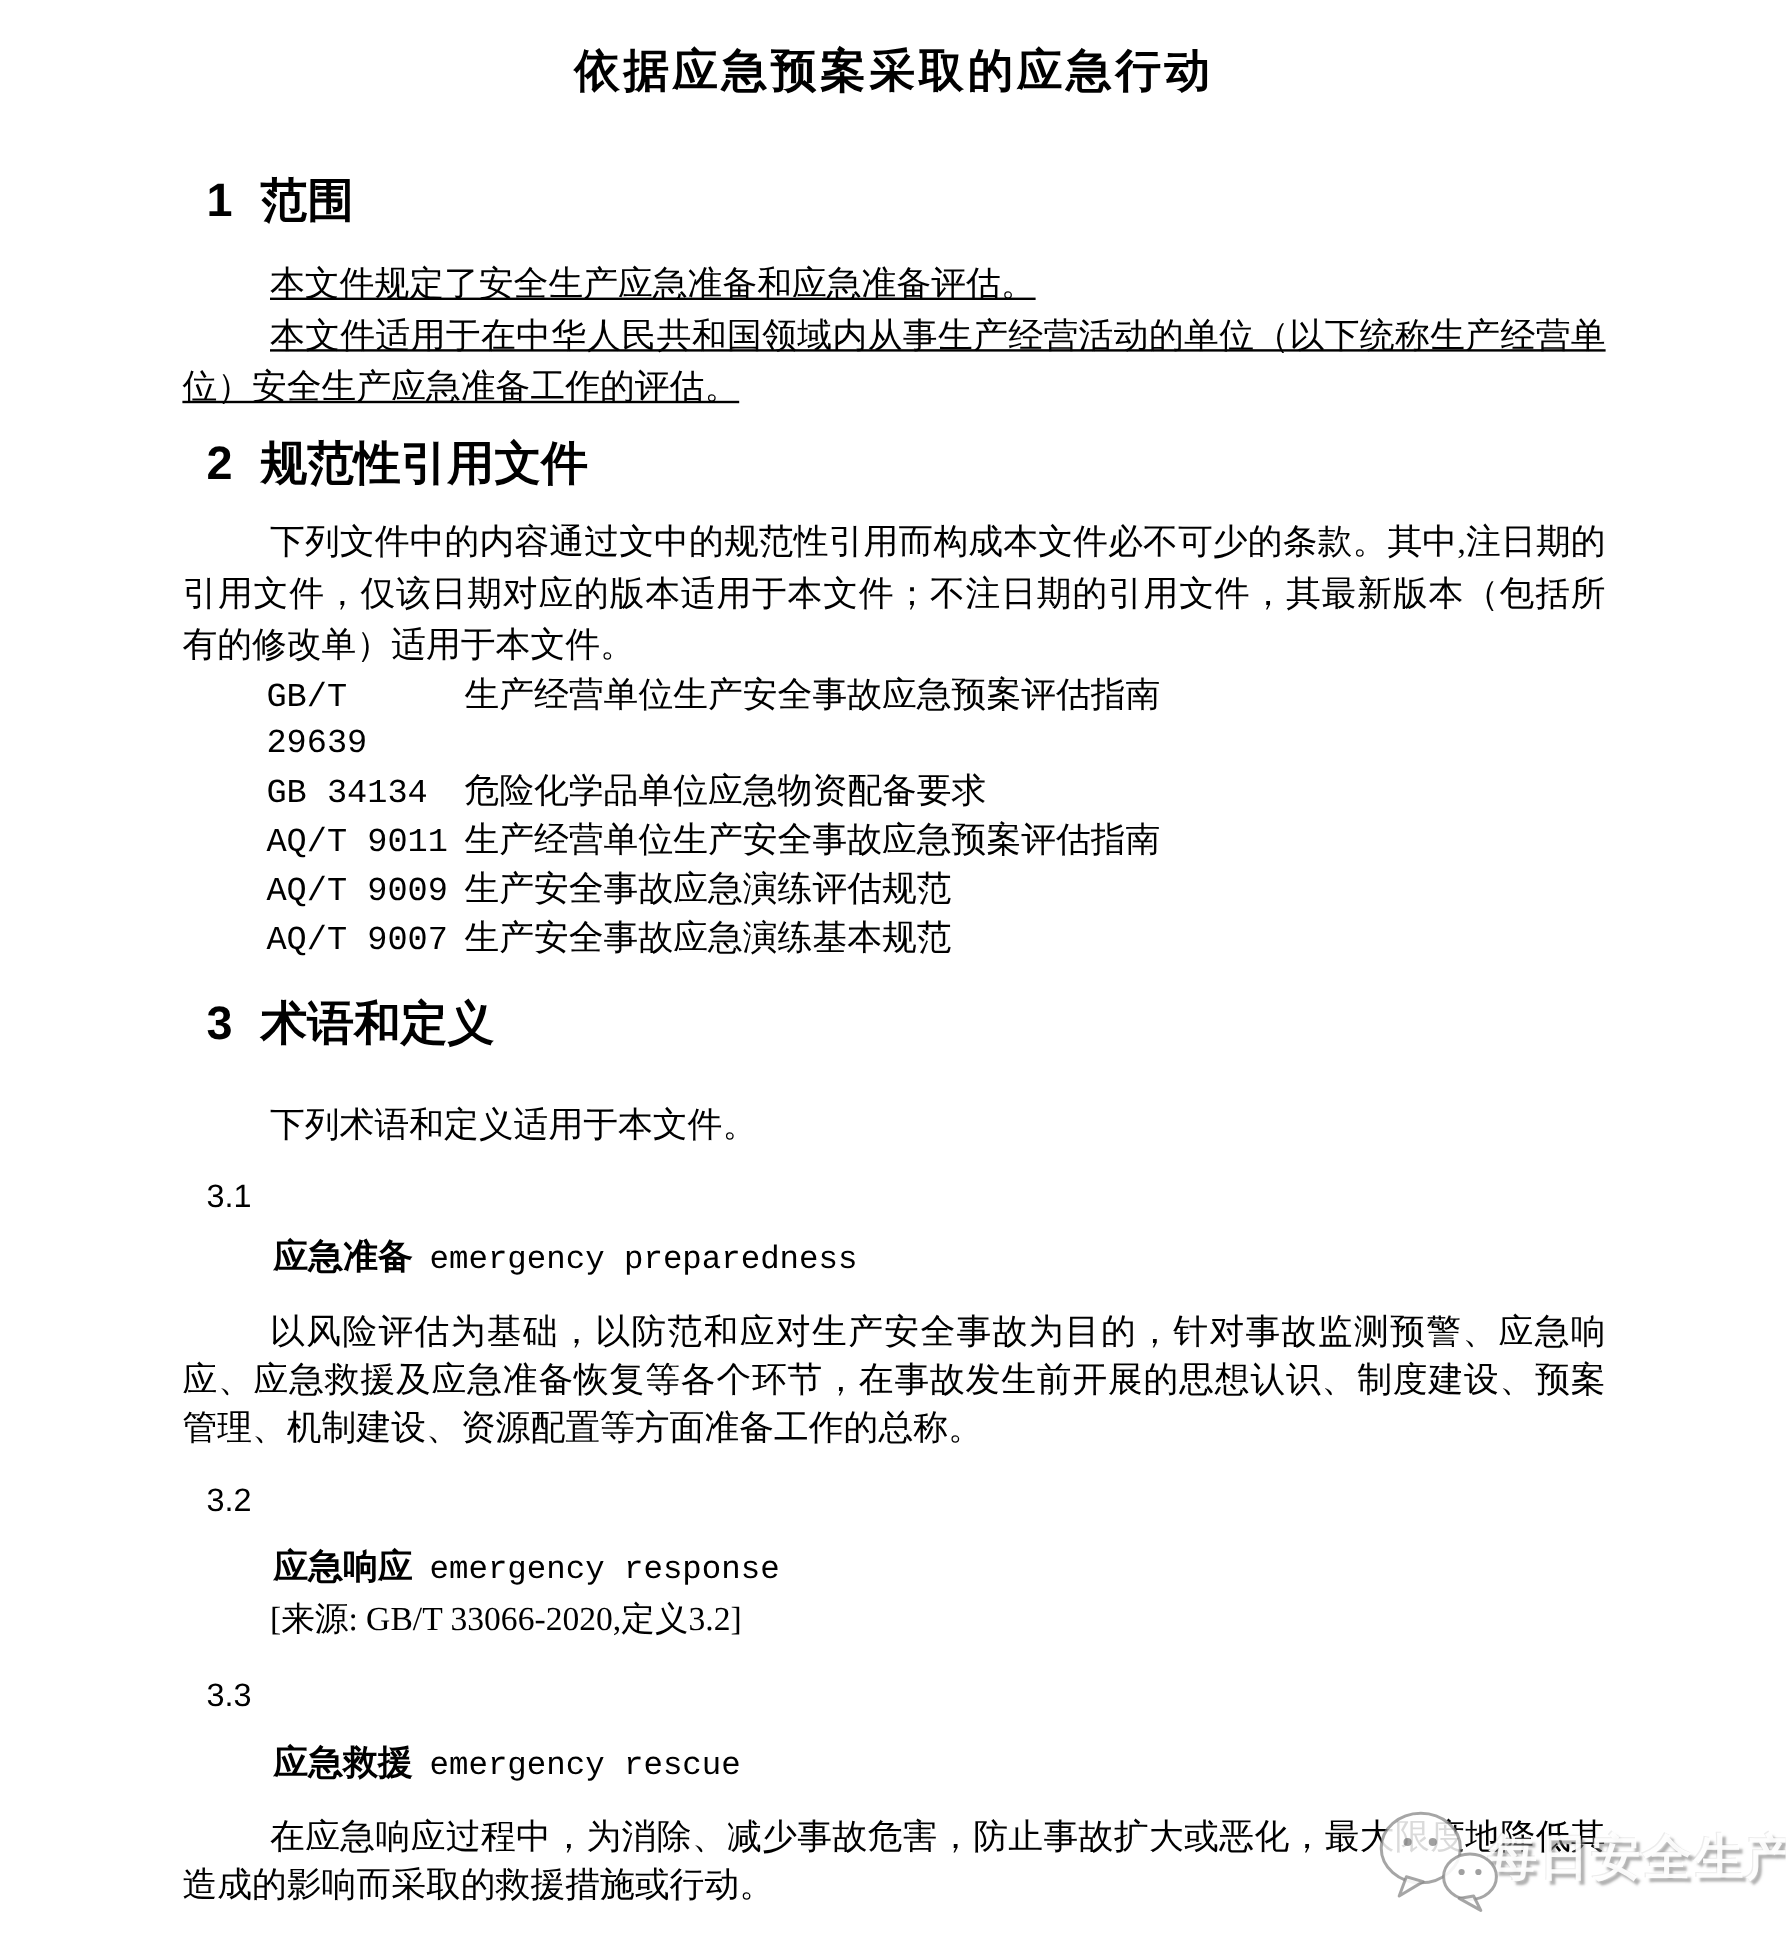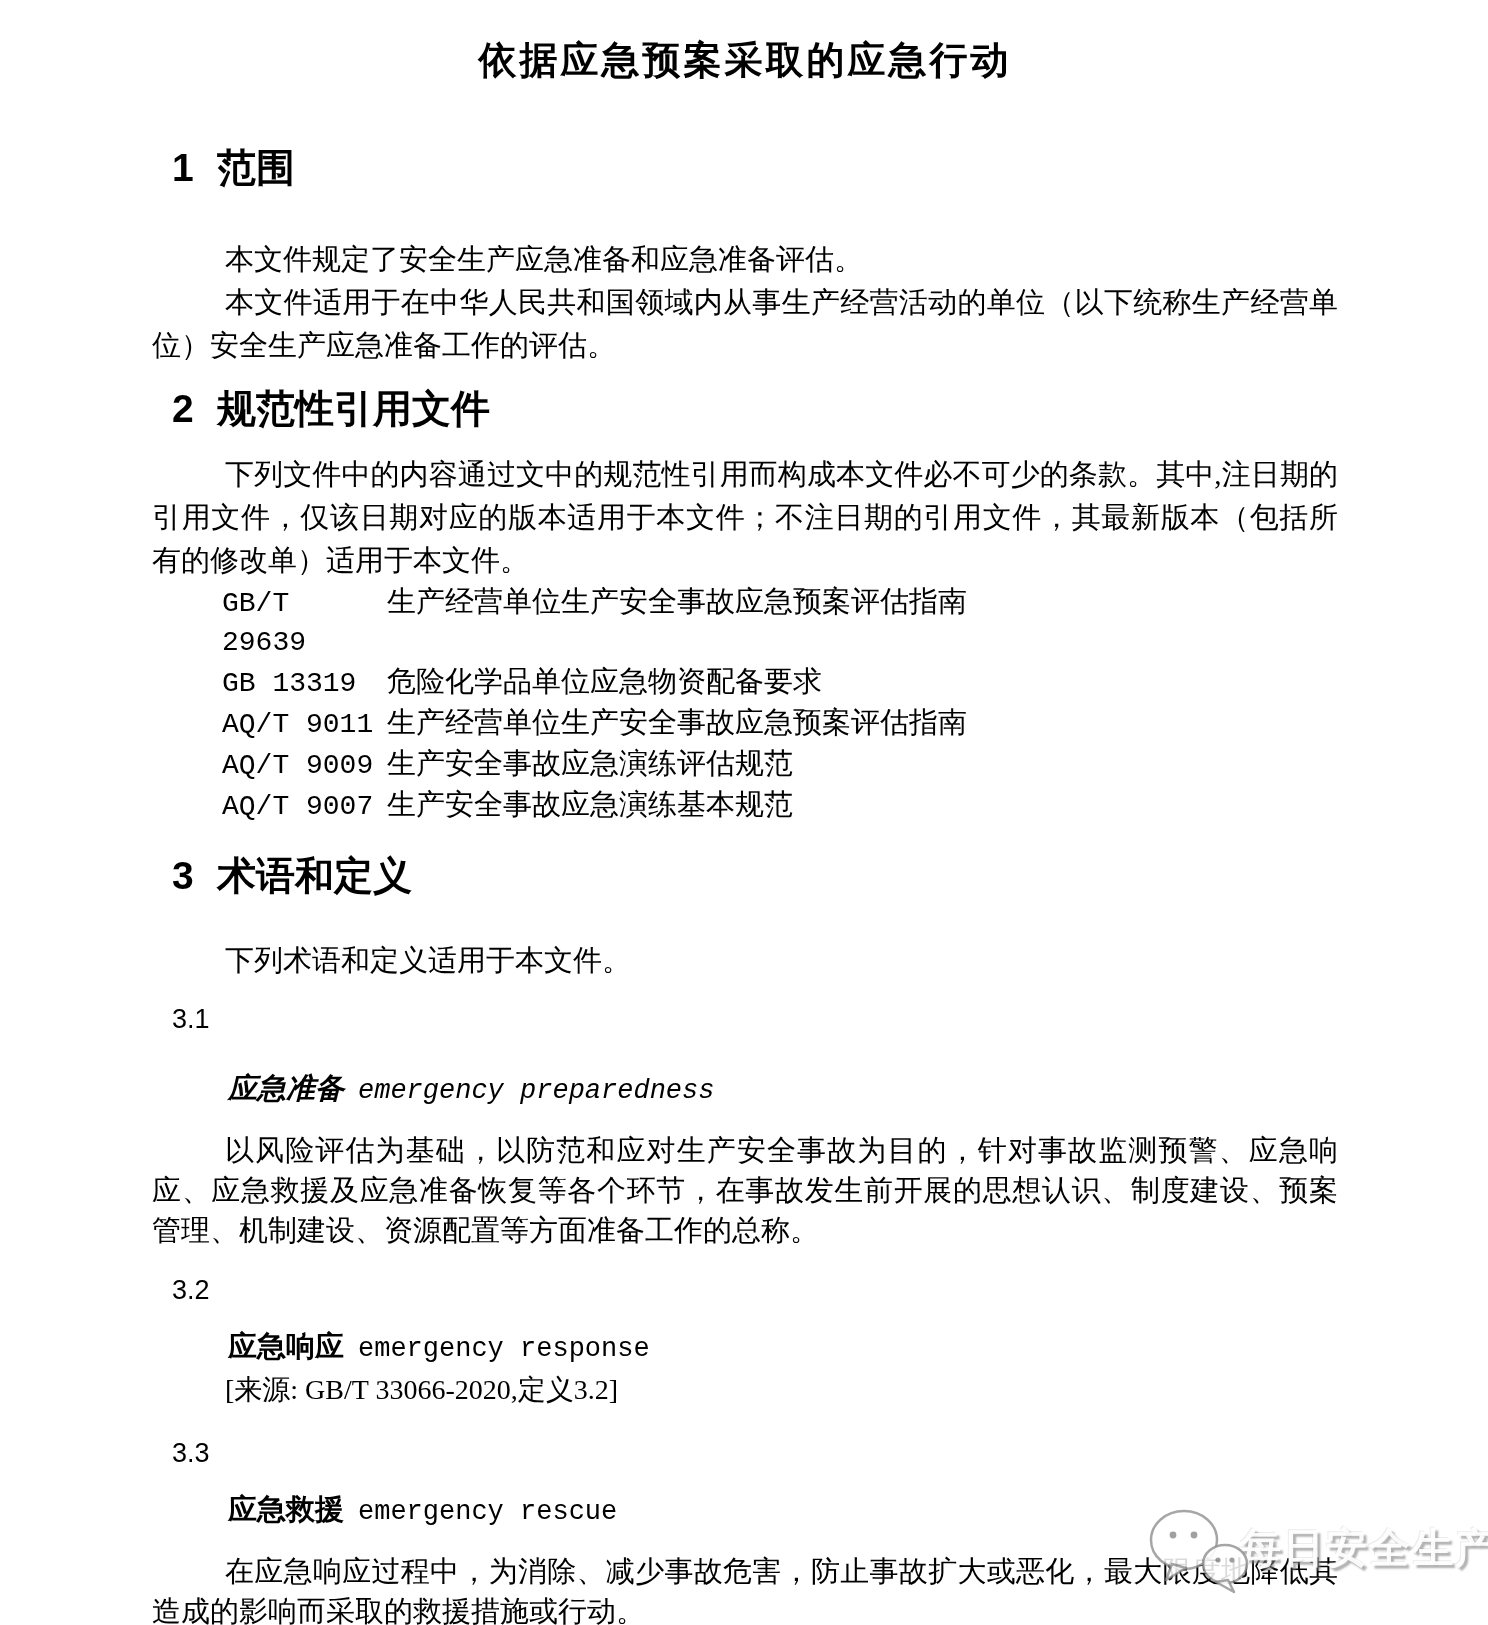--- a/index.html
+++ b/index.html
@@ -29,21 +29,21 @@
   .mt-h1{margin-top:70px;}
   .mt-h2{margin-top:26px;}
   .mt-h3{margin-top:34px;}
 
   
   .body-par{
     font-size:29px;line-height:43px;
     text-align:justify;text-justify:inter-character;
   }
   .indent{text-indent:73px;}
-  .mt-p1{margin-top:54px;}
+  .mt-p1{margin-top:32px;text-decoration:underline;}
   .mt-p2{margin-top:28px;}
   .mt-intro3{margin-top:47px;}
 
   
   .refs{margin-top:0;}
   .ref-row{
     display:flex;align-items:baseline;
     padding-left:70px;line-height:39px;font-size:29px;
   }
   .ref-code{
@@ -64,21 +64,21 @@
     padding-left:76px;line-height:36px;white-space:nowrap;
   }
   .term-zh{
     font-family:"Liberation Sans","DejaVu Sans",sans-serif;
     font-weight:bold;font-size:29px;
   }
   .term-en{
     font-family:"Liberation Mono","DejaVu Sans Mono",monospace;
     font-size:27px;margin-left:14px;
   }
-  .mt-t31{margin-top:36px;font-style:italic;}
+  .mt-t31{margin-top:18px;}
   .mt-t32{margin-top:23px;}
   .mt-t33{margin-top:23px;}
   .term-def{font-size:29px;line-height:40px;text-align:justify;}
   .mt-d31{margin-top:19px;}
   .mt-d32{margin-top:17px;}
   .mt-d33{margin-top:19px;}
   .def32{line-height:42px;text-align:left;}
   .term-source{font-size:28px;line-height:42px;padding-left:73px;}
 
   
@@ -115,21 +115,21 @@
     <span class="sec-num">2</span><span>规范性引用文件</span>
   </div>
   <div class="body-par mt-p2 indent">下列文件中的内容通过文中的规范性引用而构成本文件必不可少的条款。其中,注日期的引用文件，仅该日期对应的版本适用于本文件；不注日期的引用文件，其最新版本（包括所有的修改单）适用于本文件。</div>
 
   <div class="refs">
     <div class="ref-row">
       <span class="ref-code">GB/T 29639</span>
       <span class="ref-title">生产经营单位生产安全事故应急预案评估指南</span>
     </div>
     <div class="ref-row">
-      <span class="ref-code">GB 13319</span>
+      <span class="ref-code">GB 34134</span>
       <span class="ref-title">危险化学品单位应急物资配备要求</span>
     </div>
     <div class="ref-row">
       <span class="ref-code">AQ/T 9011</span>
       <span class="ref-title">生产经营单位生产安全事故应急预案评估指南</span>
     </div>
     <div class="ref-row">
       <span class="ref-code">AQ/T 9009</span>
       <span class="ref-title">生产安全事故应急演练评估规范</span>
     </div>

